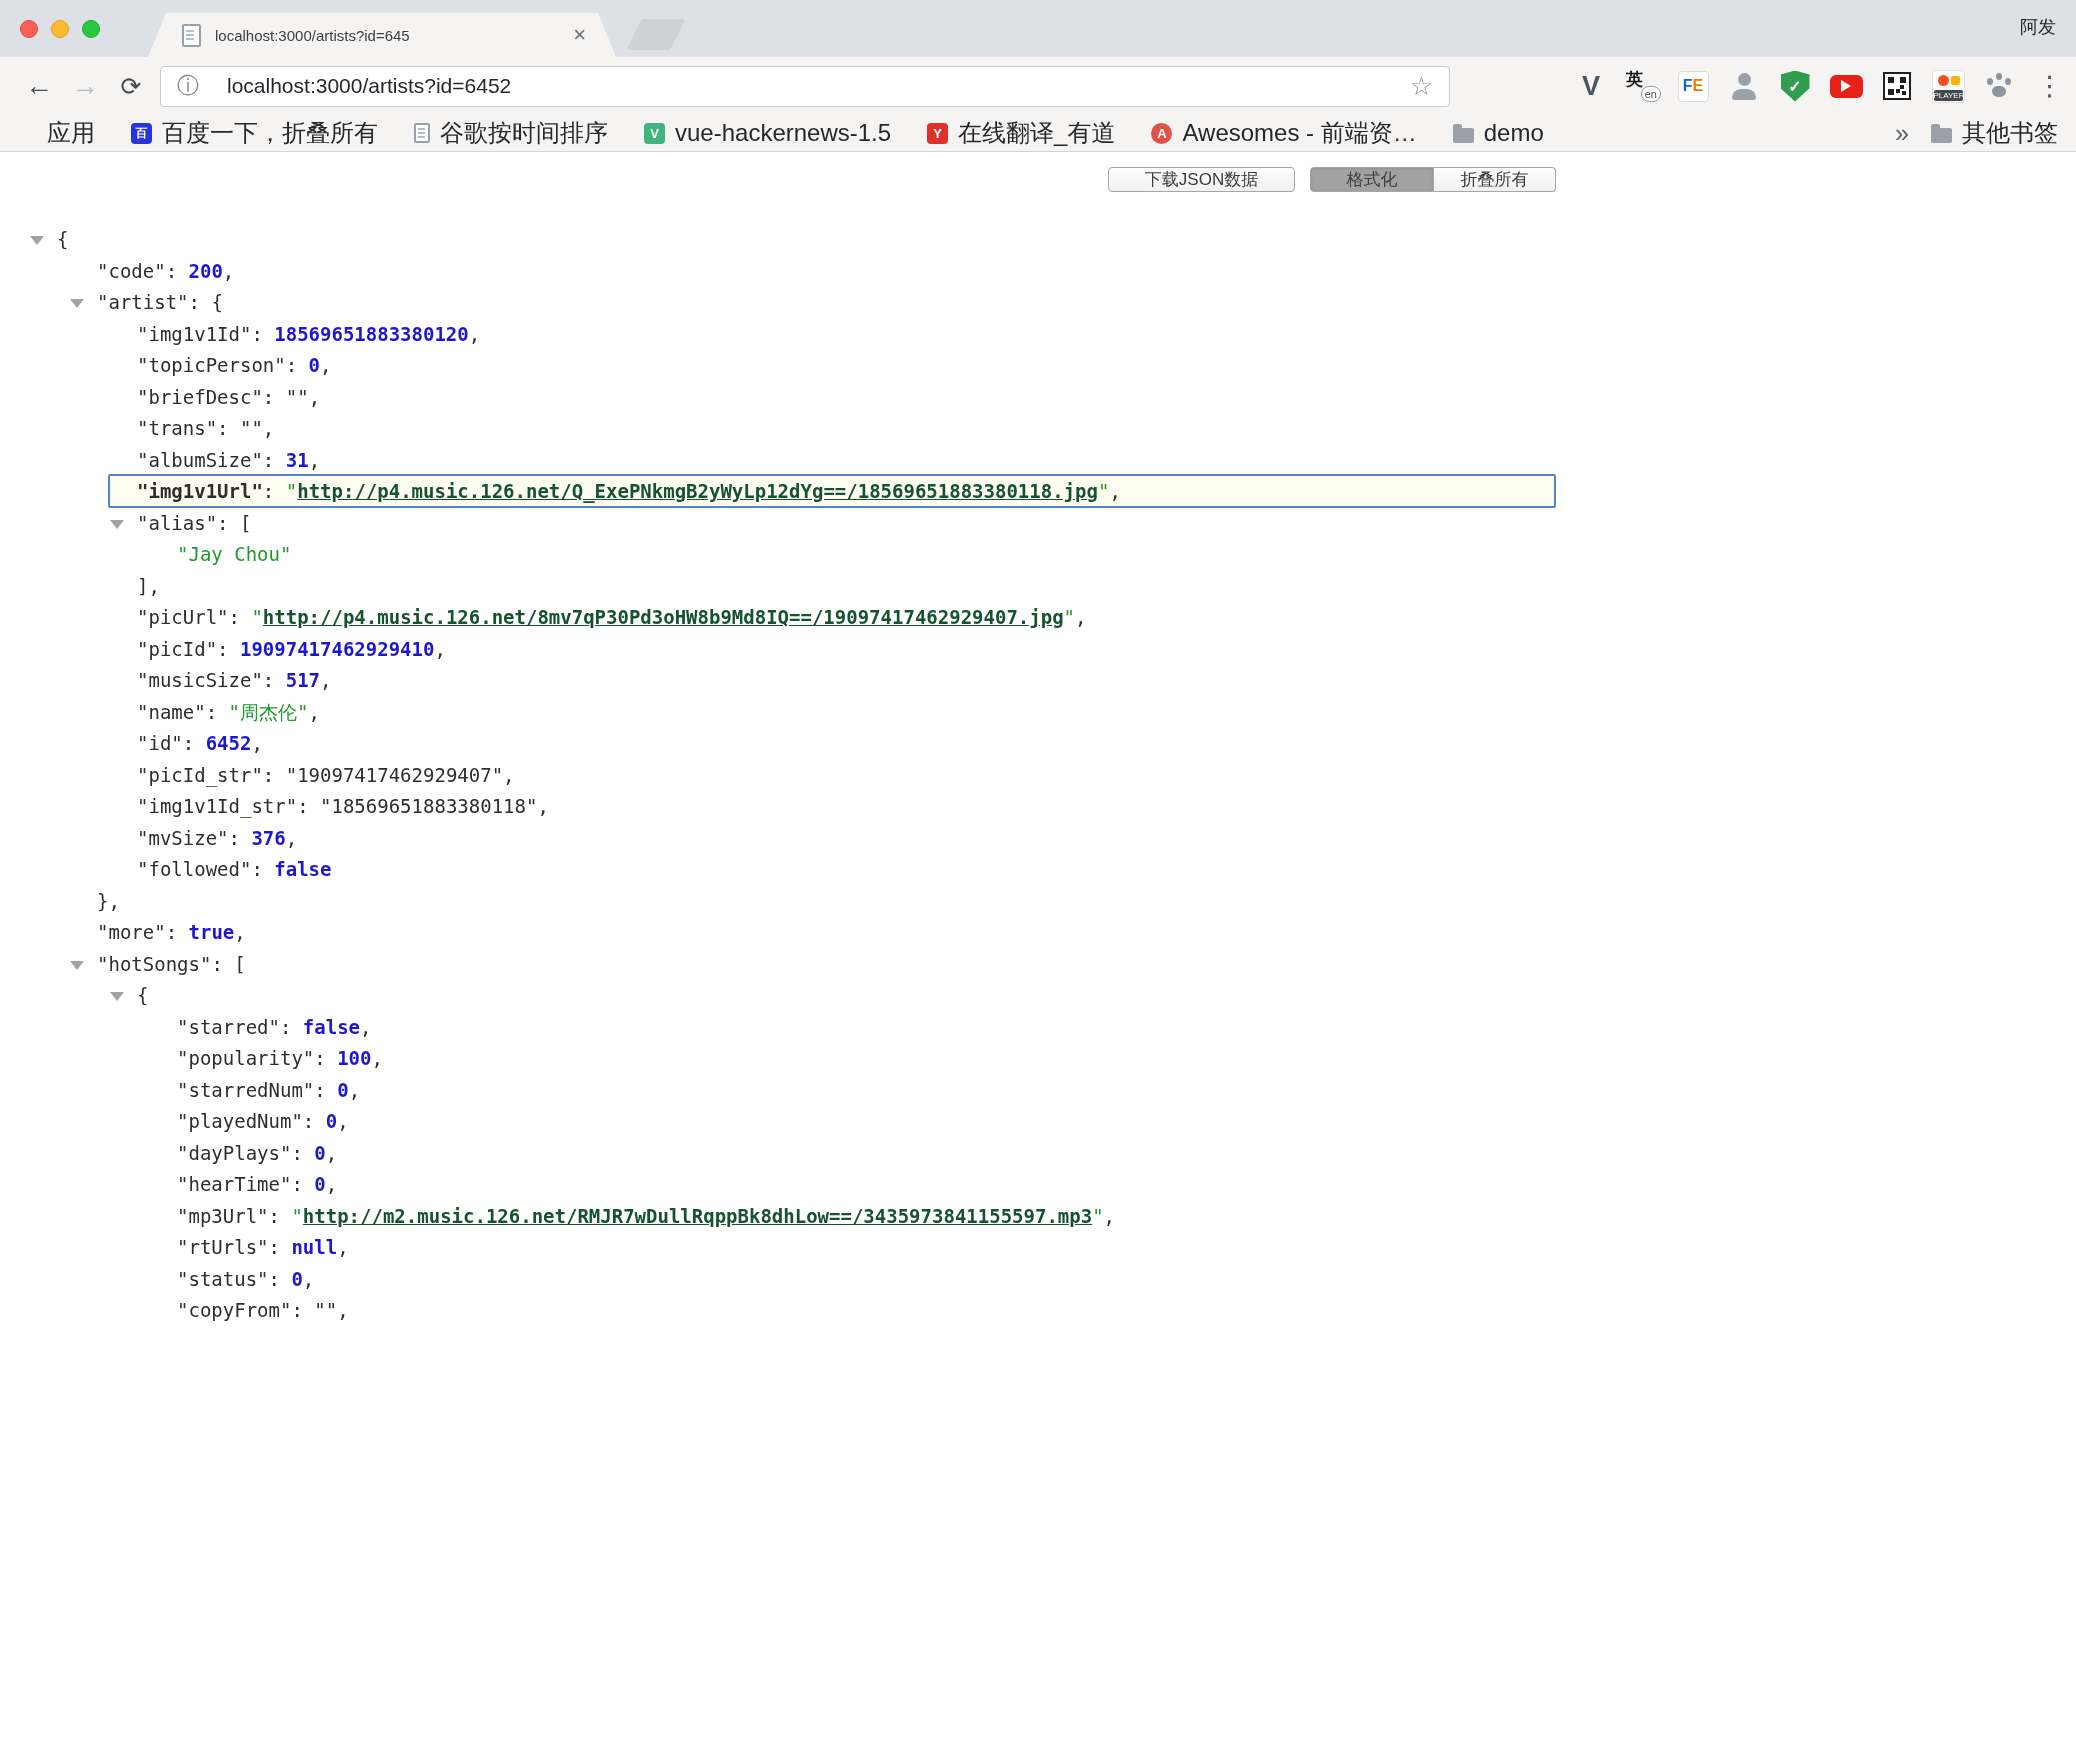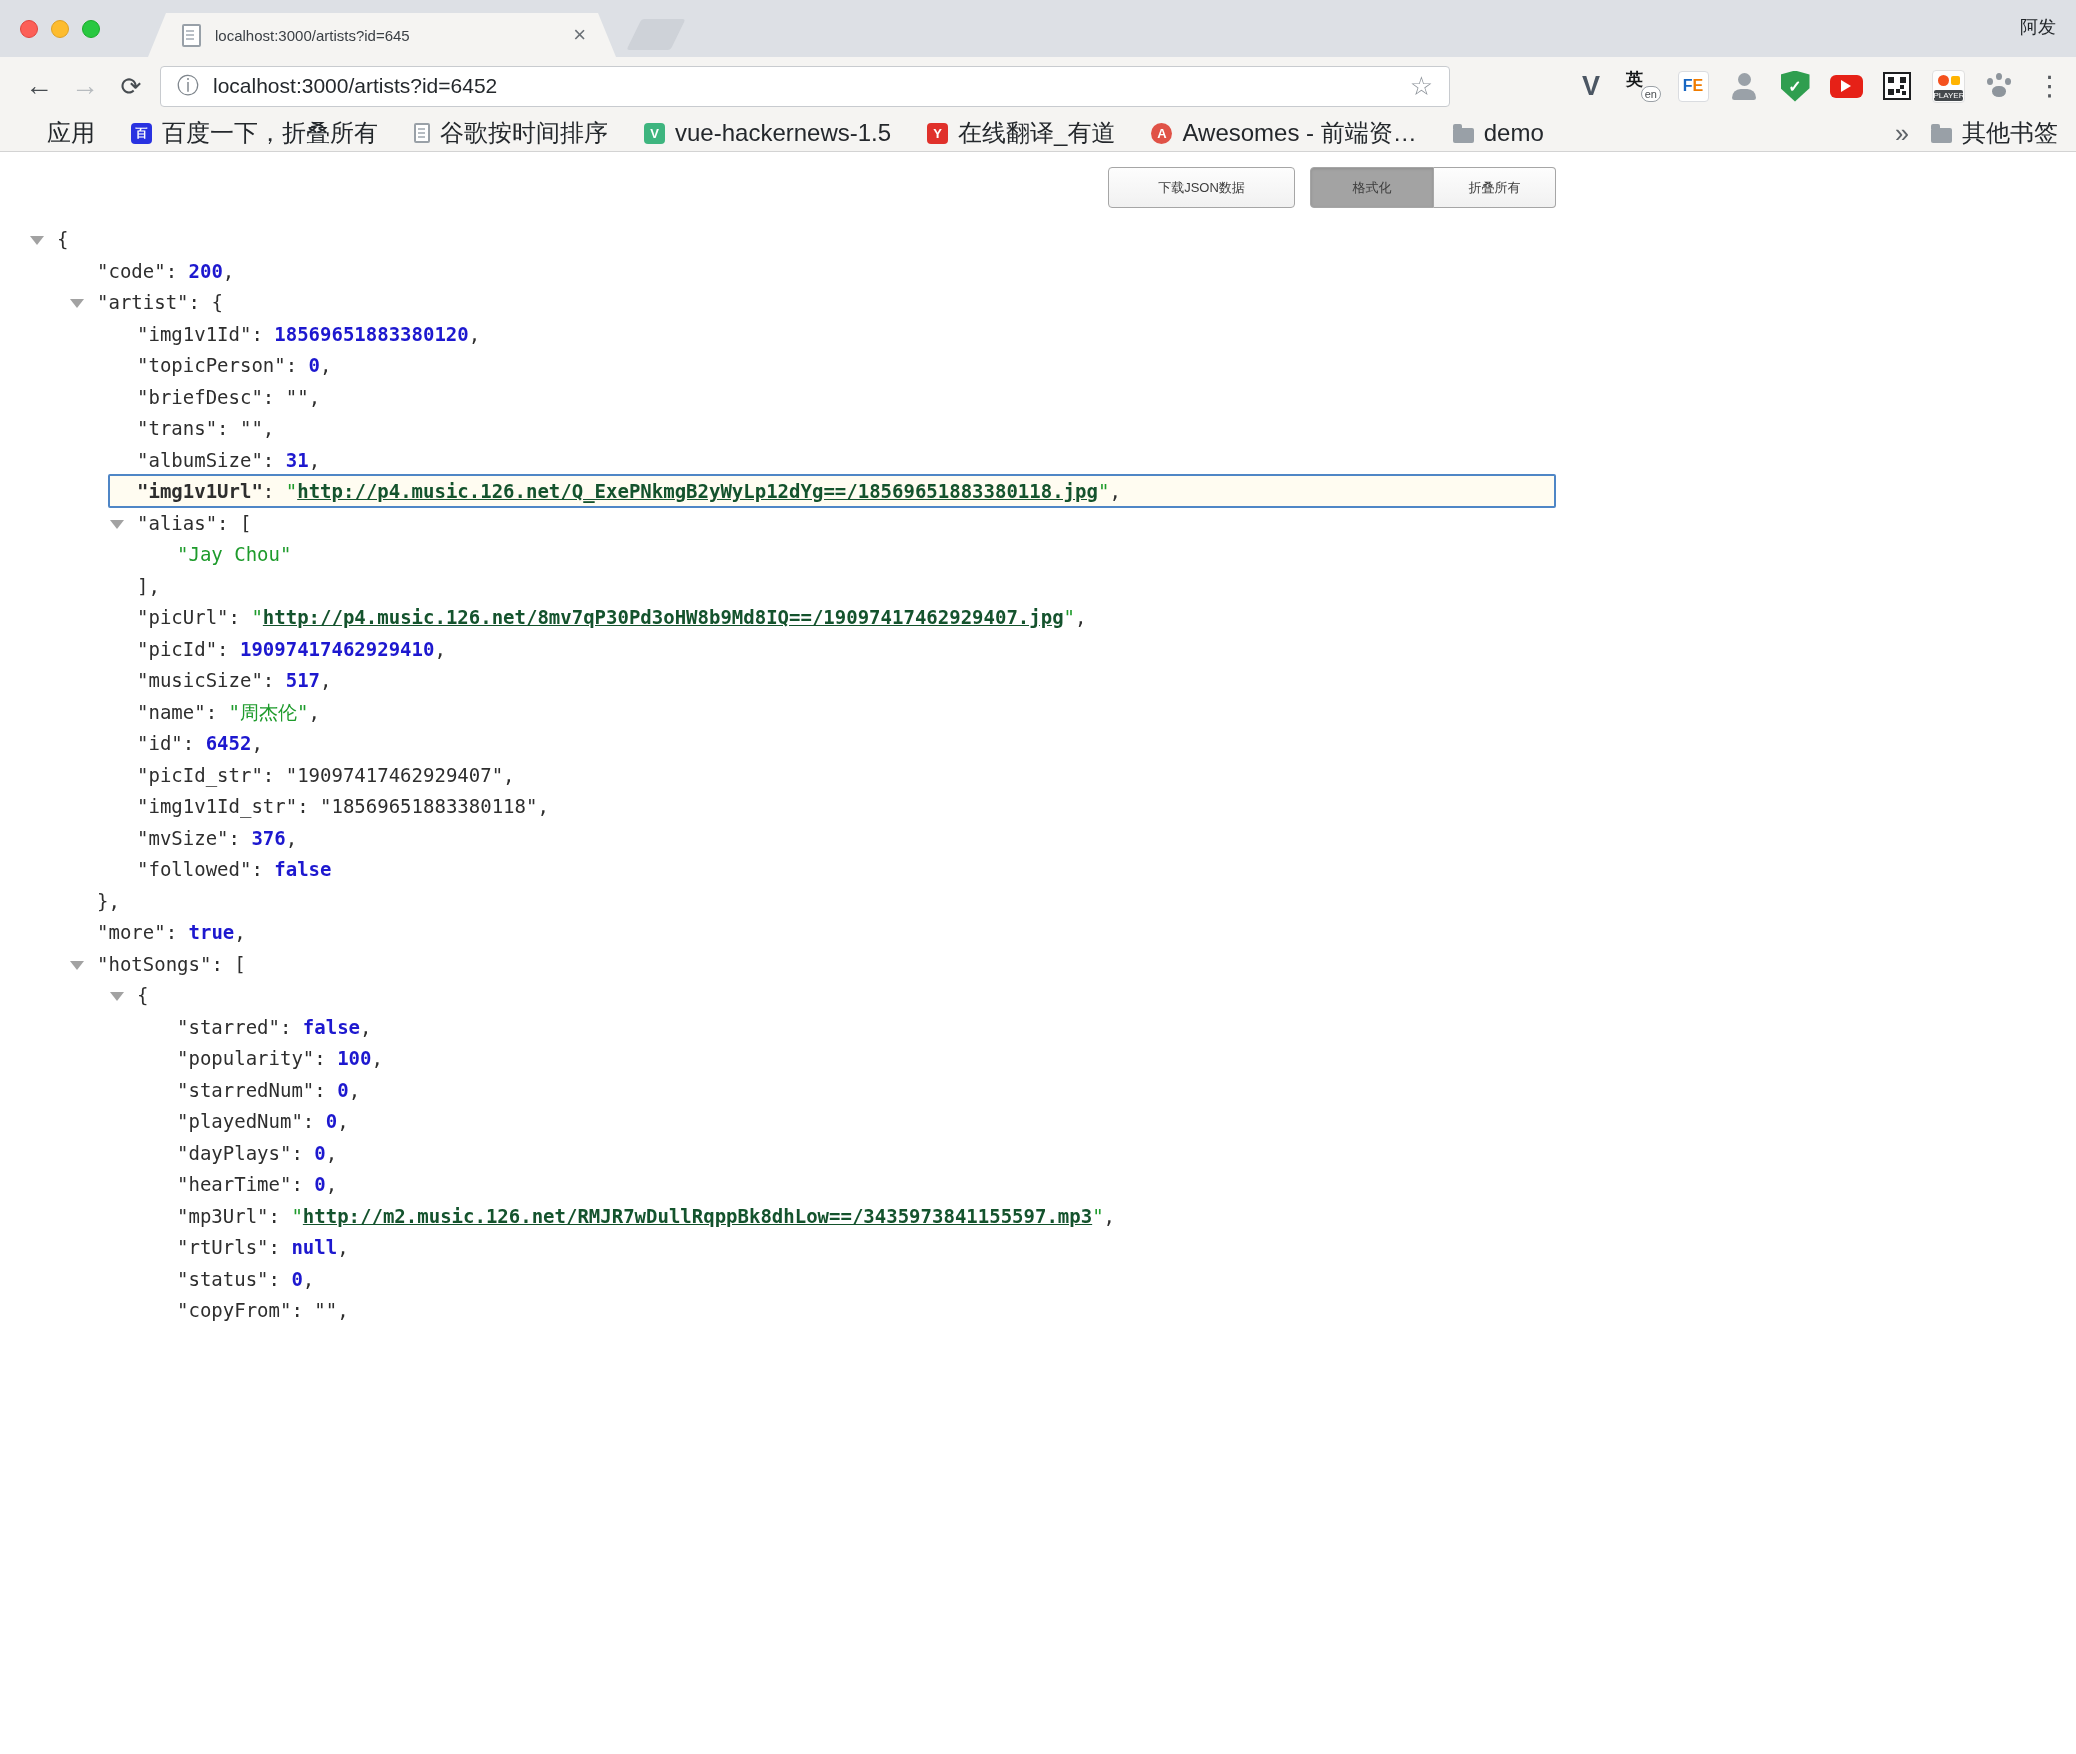--- a/index.html
+++ b/index.html
@@ -23,21 +23,21 @@
   .newtab{position:absolute;left:634px;bottom:7px;width:44px;height:31px;background:#ced2d8;transform:skewX(-26deg);border-radius:3px}
   .profile{position:absolute;right:20px;top:15px;font-size:18px;color:#1f2327}
 
   
   .toolbar{height:58px;background:#f5f4f2;display:flex;align-items:center;padding:0 16px;box-sizing:border-box;flex:none}
   .navbtn{width:46px;height:46px;display:flex;align-items:center;justify-content:center;font-size:28px;color:#474c51;flex:none}
   .navbtn.disabled{color:#b7bbbf}
   .navbtn.reload{font-size:25px}
   .omnibox{width:1290px;height:41px;background:#fff;border:1px solid #c8cbcf;border-radius:4px;display:flex;align-items:center;padding:0 16px;box-sizing:border-box;margin-left:6px;flex:none}
   .info-icon{font-size:22px;color:#7e858c}
-  .url-text{margin-left:14px;font-size:21px;color:#24282c;white-space:nowrap}
+  .url-text{margin-left:28px;font-size:21px;color:#24282c;white-space:nowrap}
   .star-icon{margin-left:auto;font-size:26px;color:#8d939a}
   .ext-row{margin-left:auto;display:flex;align-items:center;gap:15px}
   .ext{width:36px;height:36px;display:flex;align-items:center;justify-content:center;position:relative;flex:none}
   .ic-vim{font-weight:800;font-size:27px;color:#4b5663}
   .ic-trans{width:32px;height:32px;position:relative}
   .trans-zh{position:absolute;left:0;top:-2px;font-size:17px;font-weight:700;color:#17191b}
   .trans-en{position:absolute;right:-3px;bottom:0;font-size:11px;color:#4a4e52;border:1px solid #9aa0a6;border-radius:8px;padding:0 3px;background:#fff;line-height:14px}
   .ic-fe{width:31px;height:31px;border-radius:4px;background:#fff;border:1px solid #dadce0;display:flex;align-items:center;justify-content:center;font-size:16px;font-weight:800;box-sizing:border-box}
   .fe-f{color:#1766c2}.fe-e{color:#f07c00}
   .ic-person{width:32px;height:32px;position:relative}
@@ -77,21 +77,21 @@
   .bi-page{width:16px;height:20px;background:#fff;border:2px solid #99a0a7;border-radius:2px;position:relative;box-sizing:border-box}
   .bi-page::after{content:"";position:absolute;left:2px;top:3px;width:7px;height:2px;background:#b6bcc2;box-shadow:0 4px 0 #b6bcc2,0 8px 0 #b6bcc2}
   .bi-folder{position:relative;width:21px;height:15px;background:#99a0a7;border-radius:2px;margin-top:5px}
   .bi-folder::before{content:"";position:absolute;top:-4px;left:0;width:9px;height:5px;background:#99a0a7;border-radius:2px 2px 0 0}
   .bm-right{margin-left:auto;display:flex;align-items:center;gap:22px}
   .overflow{font-size:25px;color:#5f6469;line-height:1}
 
   
   .content{position:relative;height:1602px;background:#fff;overflow:hidden;flex:none}
   .actions{position:absolute;top:15px;right:520px;display:flex;z-index:2}
-  .btn{height:41px;box-sizing:border-box;display:flex;align-items:center;justify-content:center;font-size:13px;color:#3c3c3c;border:1px solid #a6a6a6;background:linear-gradient(#fdfdfd,#f1f1f1);cursor:pointer}
+  .btn{height:25px;box-sizing:border-box;display:flex;align-items:center;justify-content:center;font-size:17px;color:#3c3c3c;border:1px solid #a6a6a6;background:linear-gradient(#fdfdfd,#f1f1f1);cursor:pointer}
   .btn-download{width:187px;border-radius:4px;margin-right:15px}
   .btn-format{width:124px;border-radius:4px 0 0 4px;background:#a3a3a3;box-shadow:inset 0 1px 3px rgba(0,0,0,.12)}
   .btn-collapse{width:122px;border-radius:0 4px 4px 0;border-left:none}
 
   .json-tree{position:absolute;left:0;top:0;right:0;padding-top:72px;font-family:"DejaVu Sans Mono","Liberation Mono",monospace;font-size:19px;line-height:31.5px;color:#333;white-space:pre}
   .row{position:relative}
   .tri{position:absolute;top:12px;width:0;height:0;border-left:7px solid transparent;border-right:7px solid transparent;border-top:9px solid #a2a2a2;z-index:1;cursor:pointer}
   .tk{position:relative;z-index:1}
   .tk-key,.tk-p,.tk-strd{color:#2e2e2e}
   .tk-num,.tk-bool,.tk-null{color:#1d18cf;font-weight:700}

